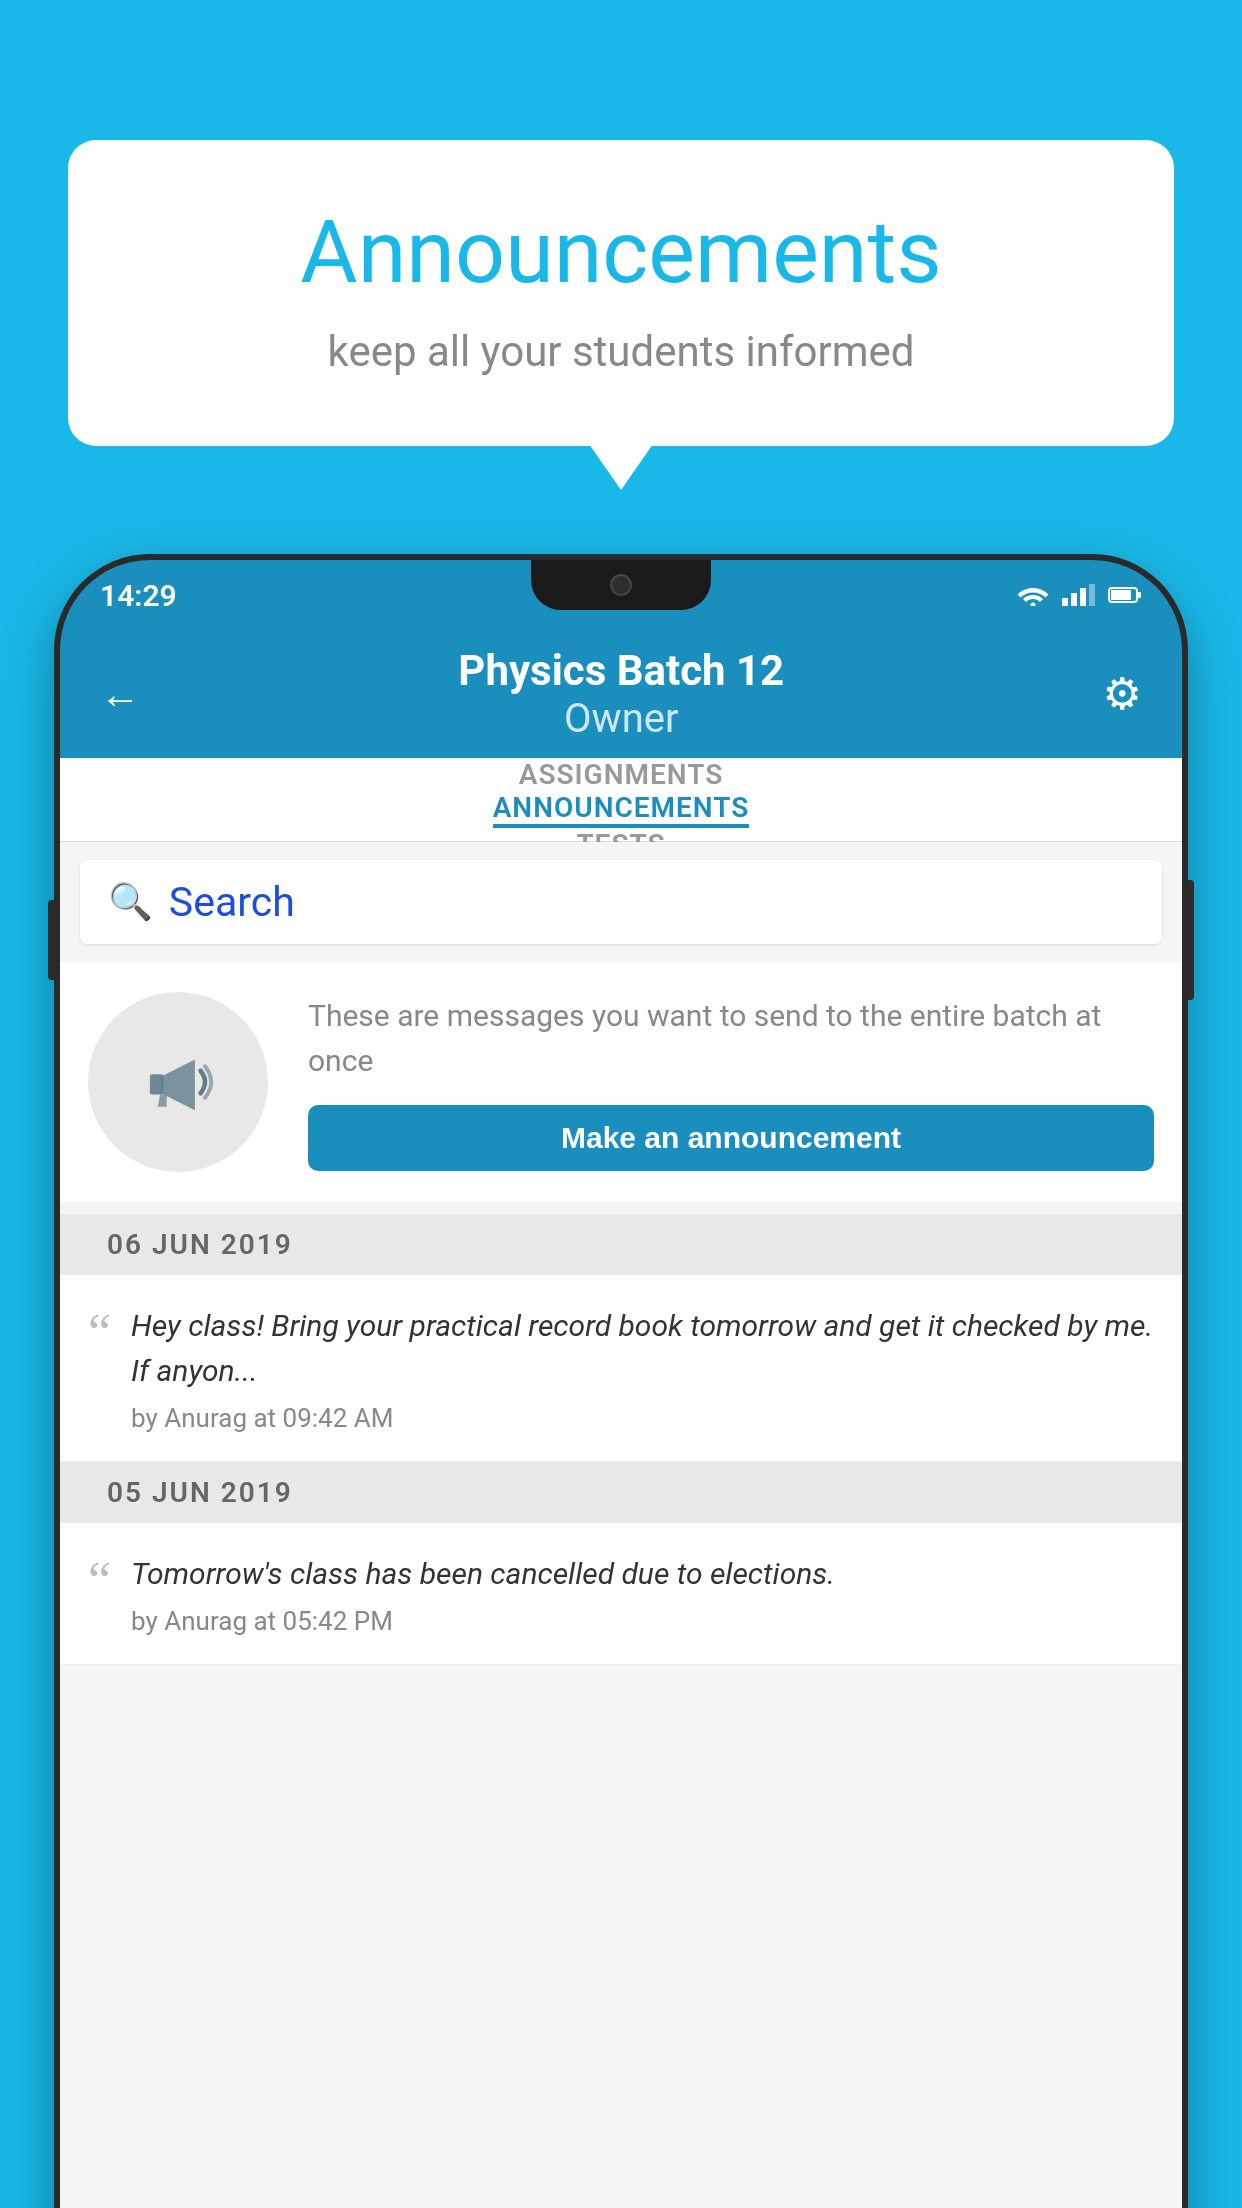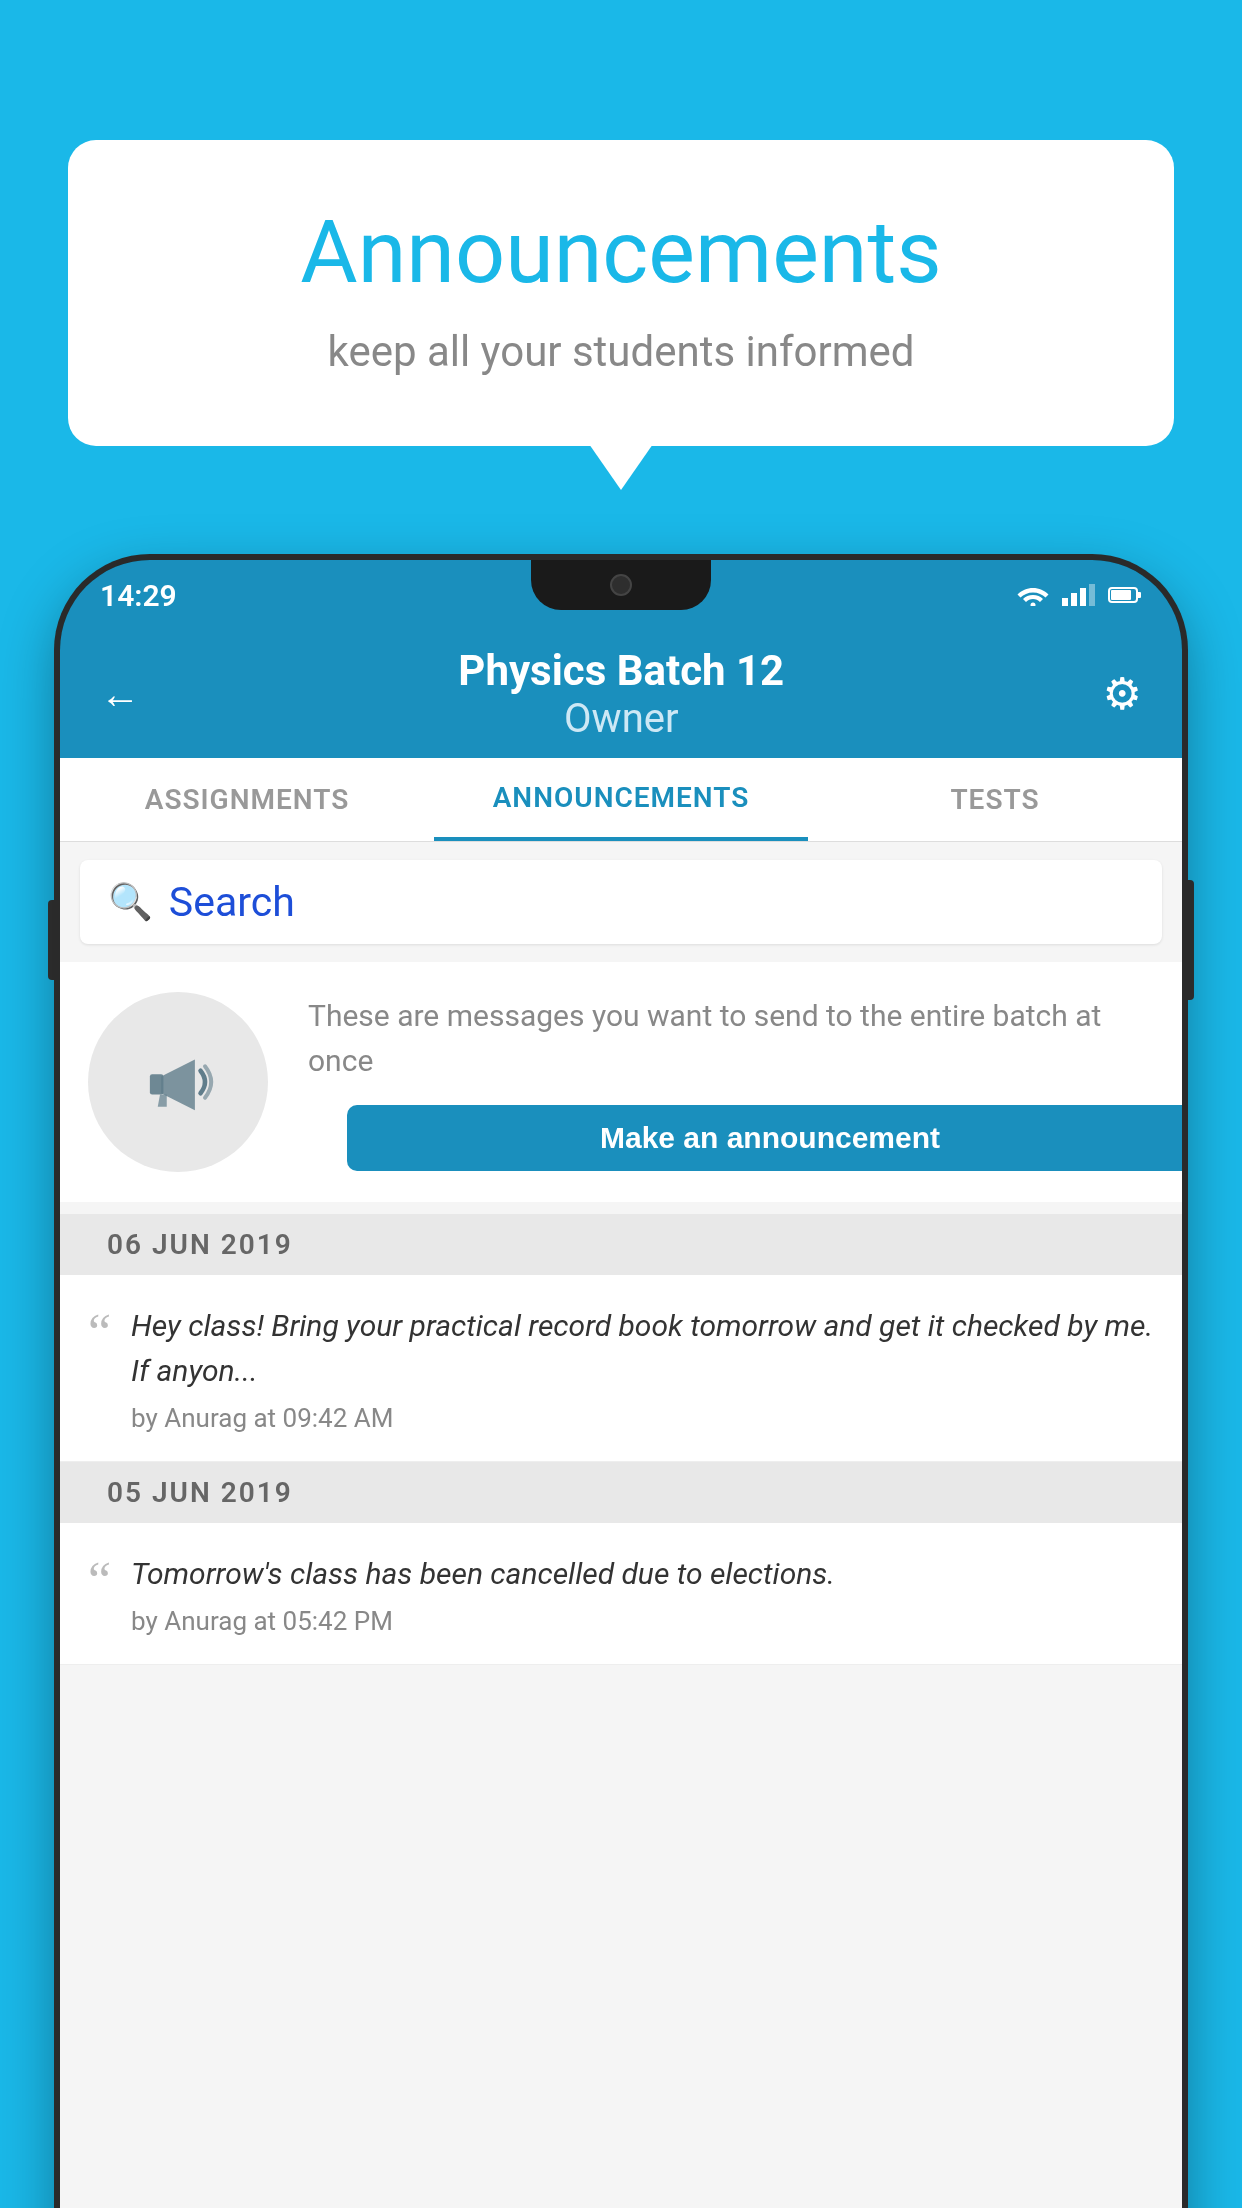--- a/index.html
+++ b/index.html
@@ -180,20 +180,21 @@
     .tabs-bar {
       position: absolute;
       top: 198px;
       left: 0;
       right: 0;
       height: 84px;
       background: #fff;
       display: flex;
       align-items: center;
       border-bottom: 1px solid #ddd;
+      flex-direction: column;
     }
 
     .tab-item {
       flex: 1;
       text-align: center;
       font-size: 28px;
       font-weight: 600;
       color: #999;
       height: 100%;
       display: flex;
@@ -282,21 +283,20 @@
     .make-announcement-btn {
       background: #1a8fbd;
       color: #fff;
       border: none;
       border-radius: 10px;
       padding: 16px 32px;
       font-size: 30px;
       font-weight: 600;
       cursor: pointer;
       width: 100%;
-      margin-left: 39px;
     }
 
     
     .date-separator {
       background: #e8e8e8;
       padding: 14px 47px;
       display: flex;
       align-items: center;
       gap: 12px;
     }

